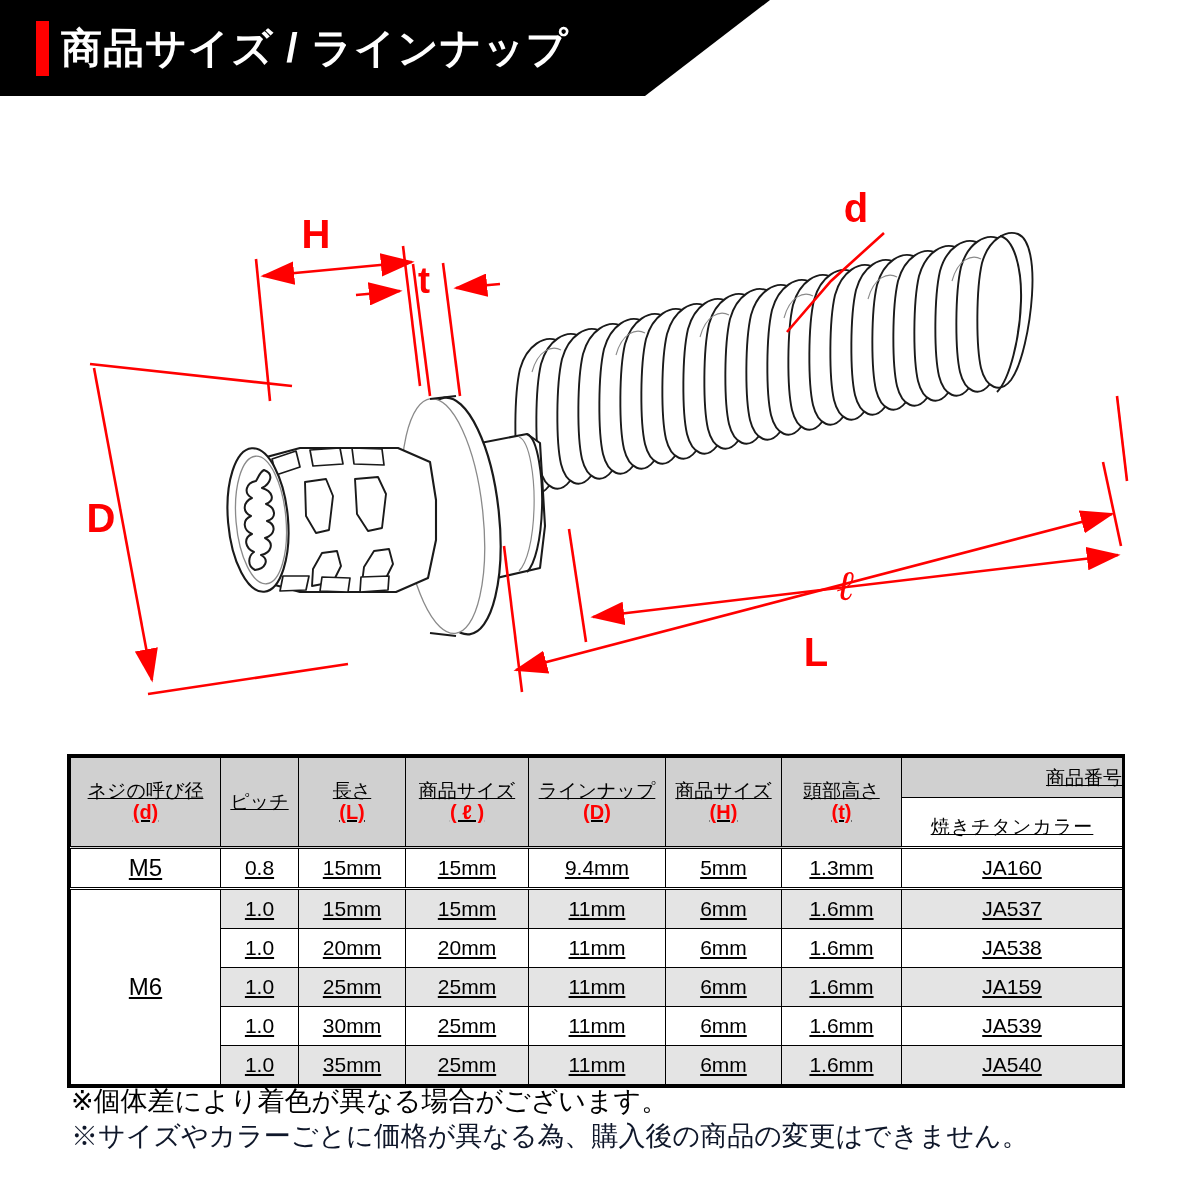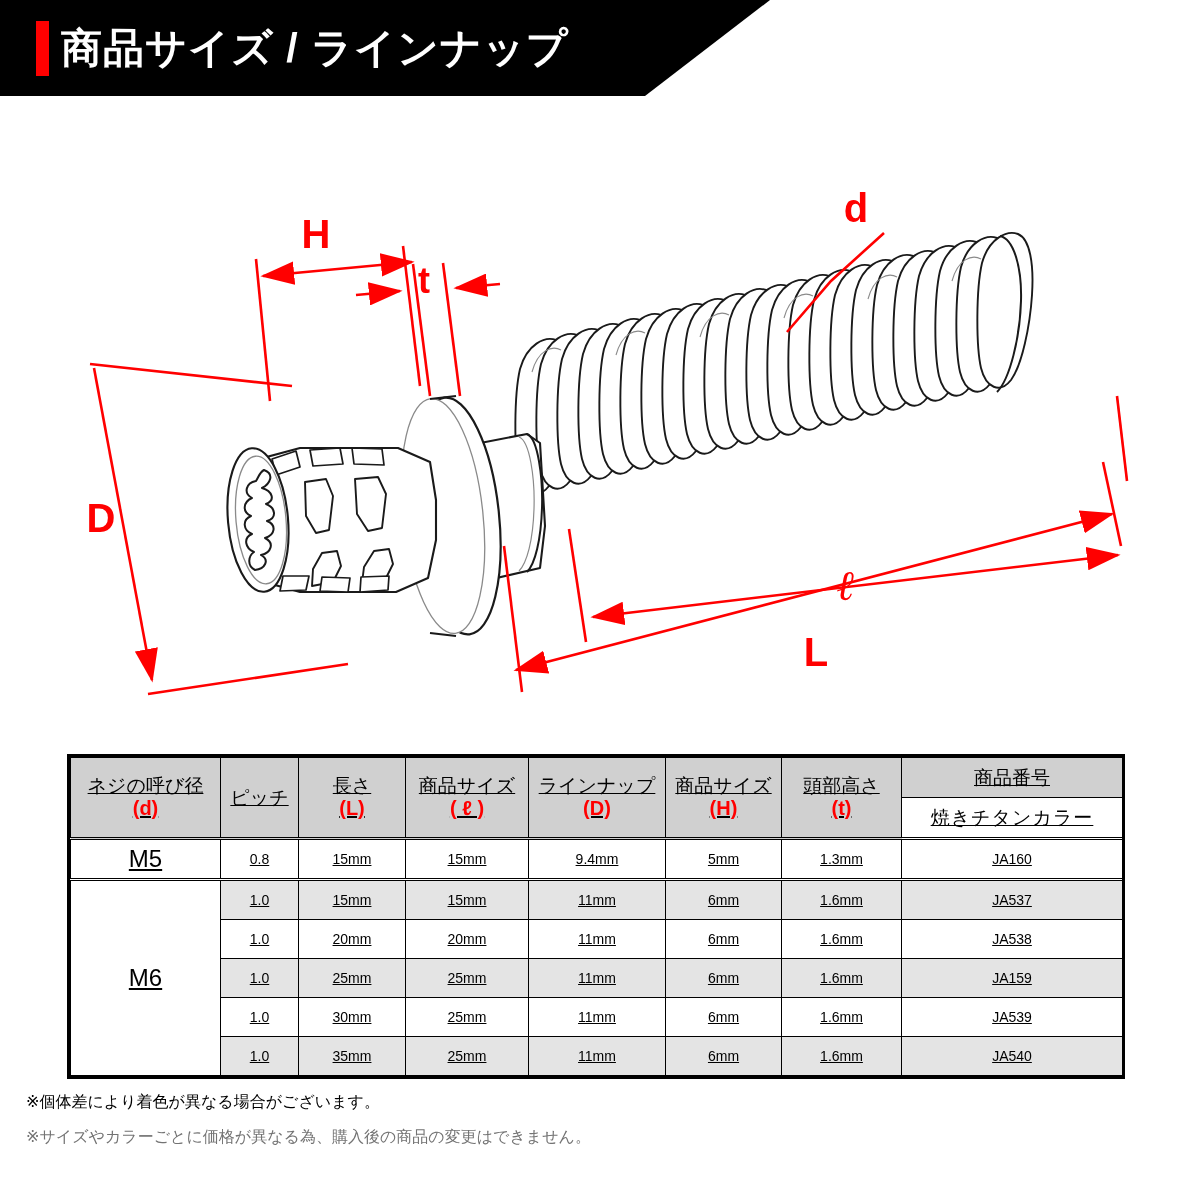--- a/index.html
+++ b/index.html
@@ -96,30 +96,32 @@
   table.spec thead th.partno-head {
     padding: 0;
     background: transparent;
     border: 1px solid #000;
   }
   .partno-top {
     background: #d0d0d0;
     height: 39px;
     line-height: 39px;
     border-bottom: 1px solid #000000;
+    text-align: right;
   }
   .partno-bottom {
     background: #ffffff;
     height: 39px;
     line-height: 39px;
     letter-spacing: 1px;
+    margin-top: 9px;
   }
   table.spec tbody td {
     height: 38px;
-    font-size: 14px;
+    font-size: 21px;
   }
   tbody tr.shaded td.shadeable { background: #e4e4e4; }
   tbody tr td.rowlabel { background: #ffffff; font-size: 24px; }
   tr.first-data td { border-top: 3px double #000000; }
   tr.m6-start td { border-top: 3px double #000000; }
 
   
   #spec-table-wrap::after {
     content: "";
     position: absolute;
@@ -130,25 +132,26 @@
     box-sizing: content-box;
   }
 
   
   #footnotes {
     position: absolute;
     left: 26px; top: 1084px;
     width: 1150px;
   }
   #footnotes .note {
-    font-size: 16px;
+    font-size: 27px;
     line-height: 35px;
     white-space: nowrap;
-  }
-  #footnotes .note.red { color: #737373; }
+    margin-left: 45px;
+  }
+  #footnotes .note.red { color: #0f172a; font-family: Liberation Serif, serif; }
 </style>
 </head>
 <body>
 
 <div id="header-banner">
   <div class="banner-shape"></div>
   <div class="accent-bar"></div>
   <div class="banner-title">商品サイズ / ラインナップ</div>
 </div>
 

